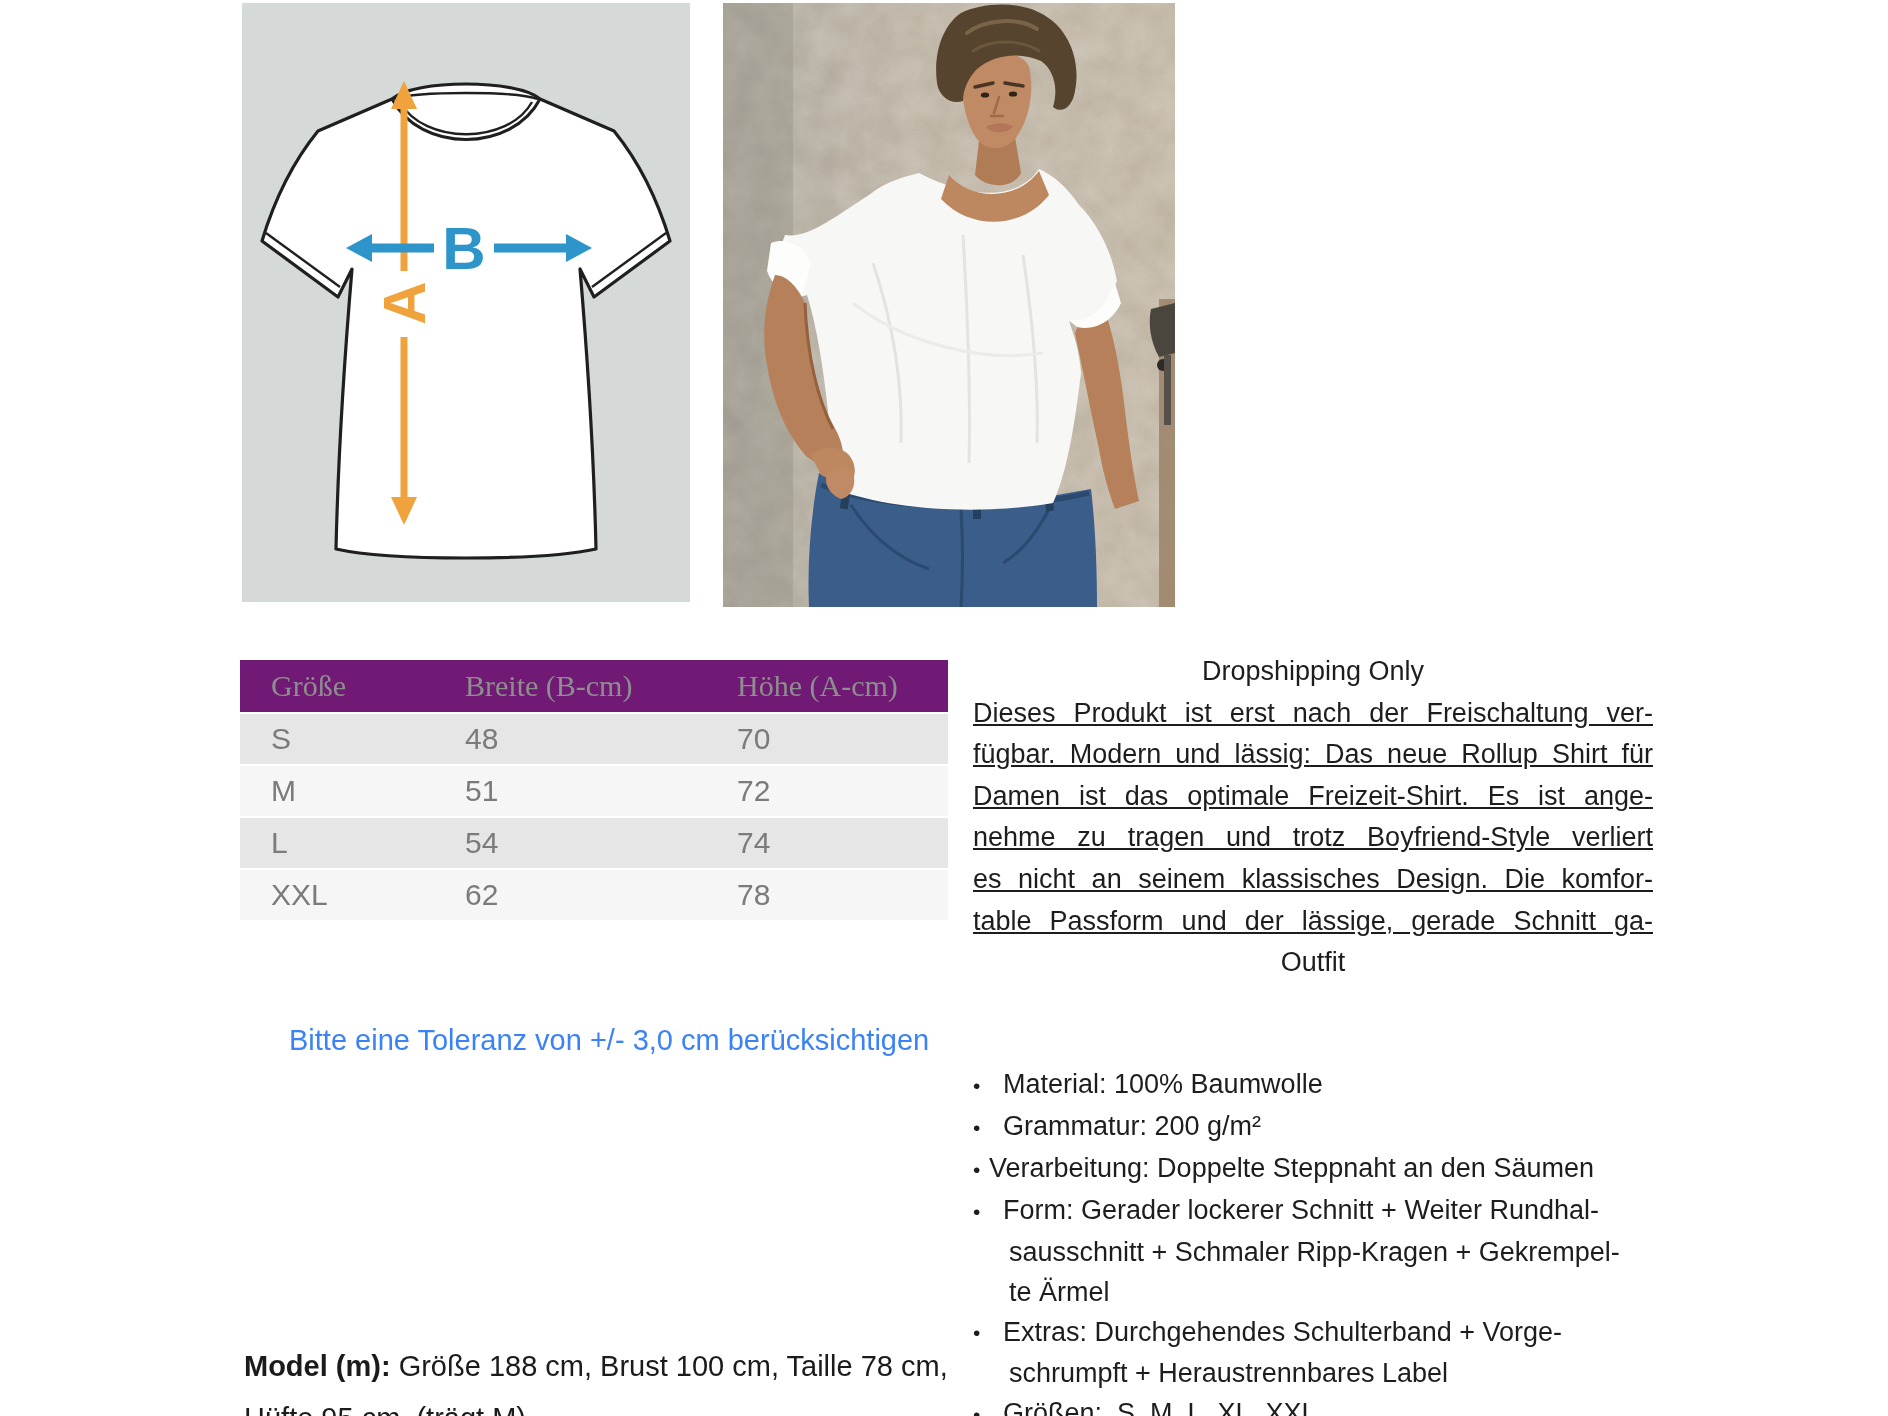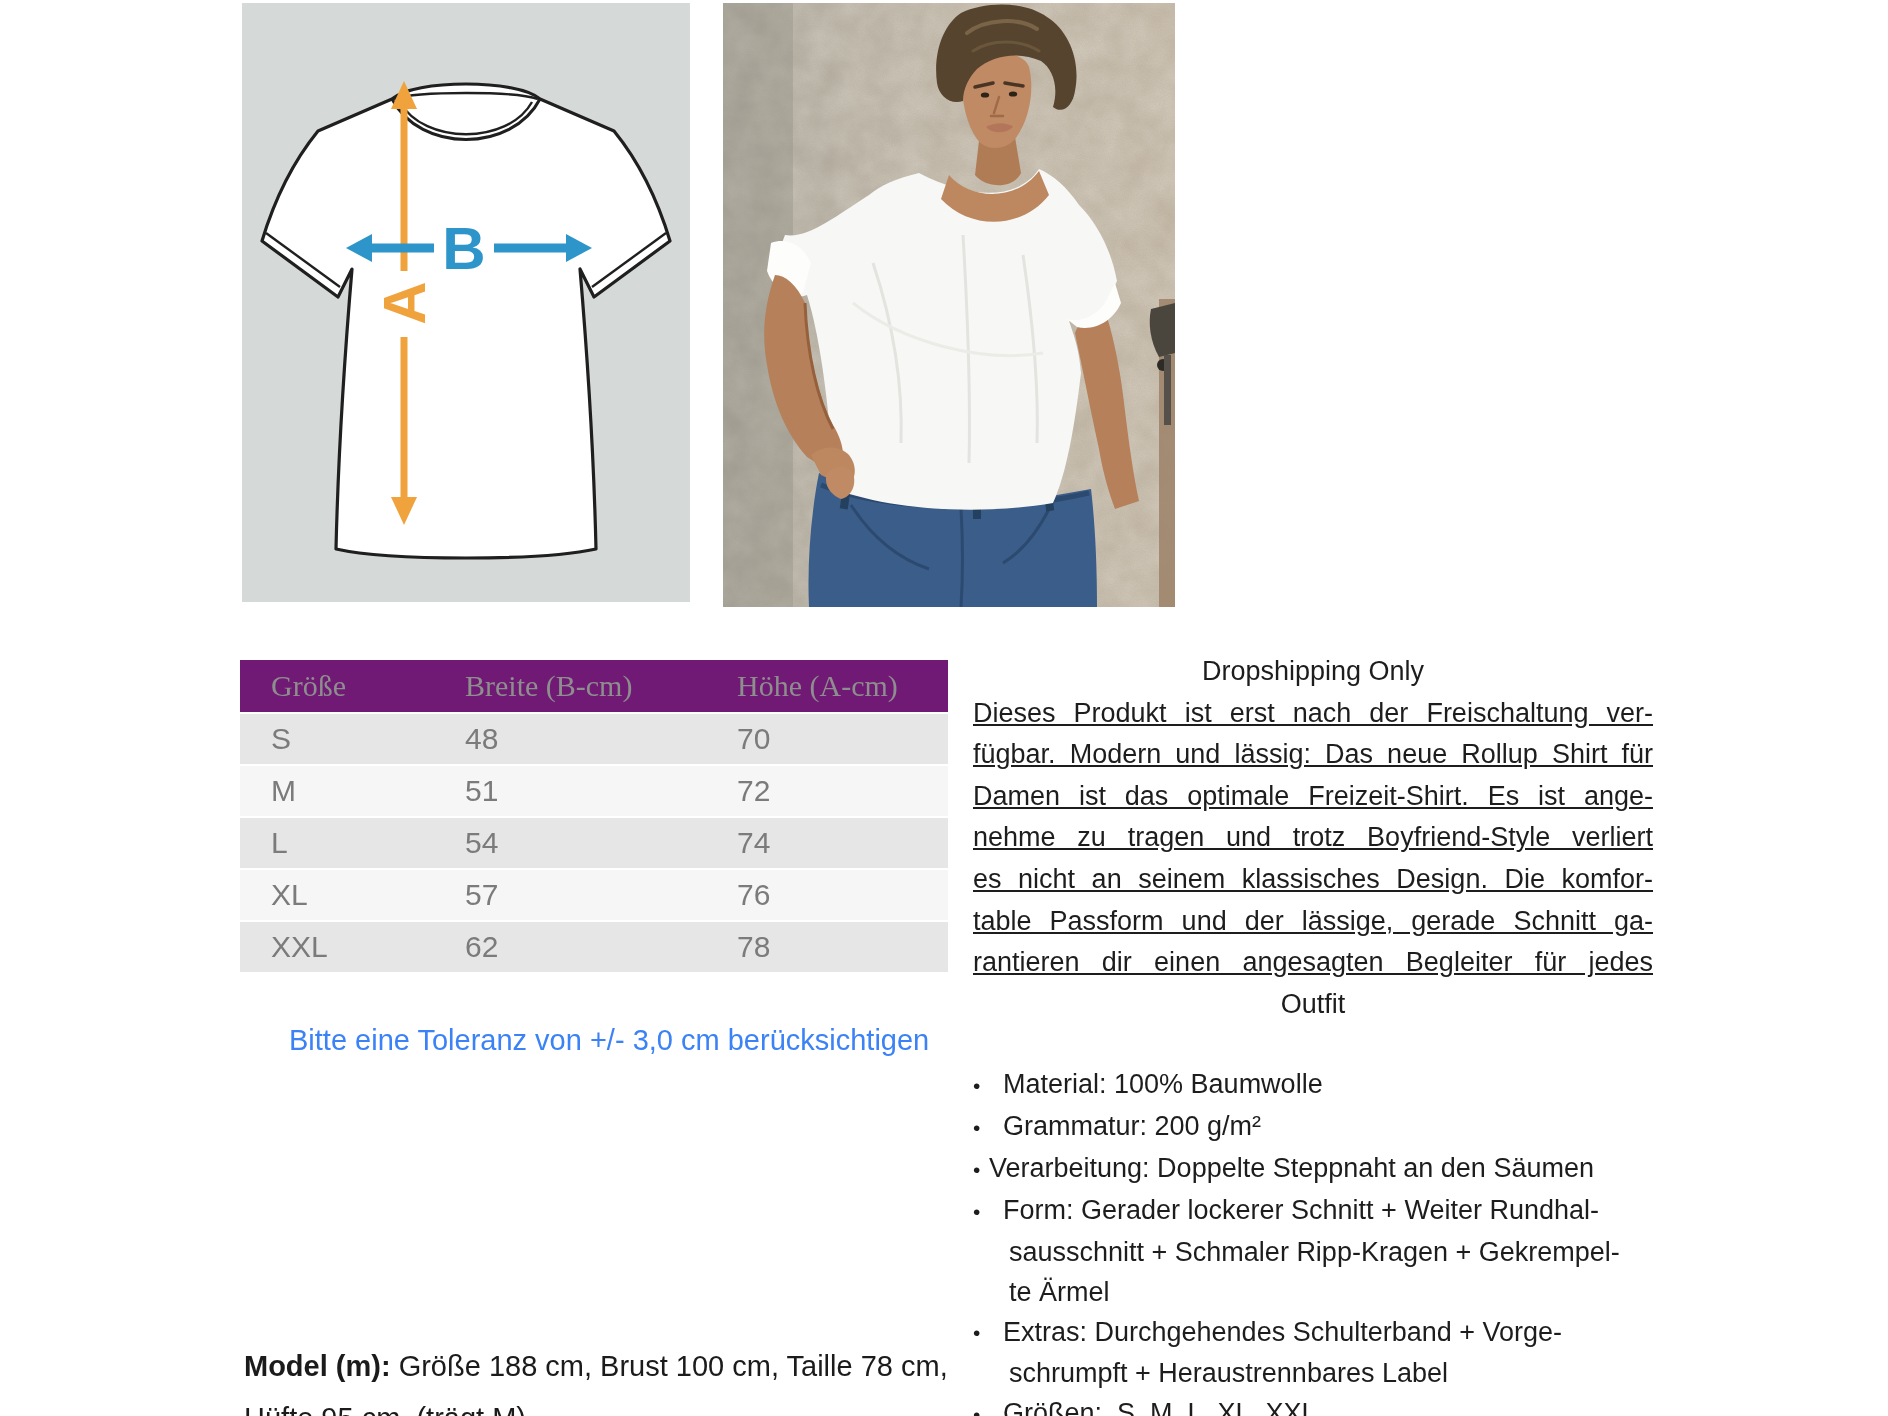--- a/index.html
+++ b/index.html
@@ -198,25 +198,20 @@
         <div>M</div>
         <div>51</div>
         <div>72</div>
       </div>
       <div class="t-row">
         <div>L</div>
         <div>54</div>
         <div>74</div>
       </div>
       <div class="t-row">
-        <div>XL</div>
-        <div>57</div>
-        <div>76</div>
-      </div>
-      <div class="t-row">
         <div>XXL</div>
         <div>62</div>
         <div>78</div>
       </div>
   </div>
 </div>
 
 <div class="tolerance">Bitte eine Toleranz von +/- 3,0 cm berücksichtigen</div>
 
 <div class="model-note">
@@ -226,21 +221,20 @@
 
 <div class="desc">
   <div class="p-head">Dropshipping Only</div>
   <div>
     <div class="p-line">Dieses Produkt ist erst nach der Freischaltung ver-</div>
       <div class="p-line">fügbar. Modern und lässig: Das neue Rollup Shirt für</div>
       <div class="p-line">Damen ist das optimale Freizeit-Shirt. Es ist ange-</div>
       <div class="p-line">nehme zu tragen und trotz Boyfriend-Style verliert</div>
       <div class="p-line">es nicht an seinem klassisches Design. Die komfor-</div>
       <div class="p-line">table Passform und der lässige,  gerade Schnitt ga-</div>
-      <div class="p-line">rantieren dir einen angesagten Begleiter für jedes</div>
   </div>
   <div class="p-last">Outfit</div>
 </div>
 
 <div class="features">
   <div class="f-line "><span class="f-dot">•</span><span class="f-text">Material: 100% Baumwolle</span></div>
     <div class="f-line "><span class="f-dot">•</span><span class="f-text">Grammatur: 200 g/m²</span></div>
     <div class="f-line tight"><span class="f-dot">•</span><span class="f-text">Verarbeitung: Doppelte Steppnaht an den Säumen</span></div>
     <div class="f-line "><span class="f-dot">•</span><span class="f-text">Form: Gerader lockerer Schnitt + Weiter Rundhal-</span></div>
     <div class="f-line wrap"><span class="f-dot"></span><span class="f-text">sausschnitt + Schmaler Ripp-Kragen + Gekrempel-</span></div>

